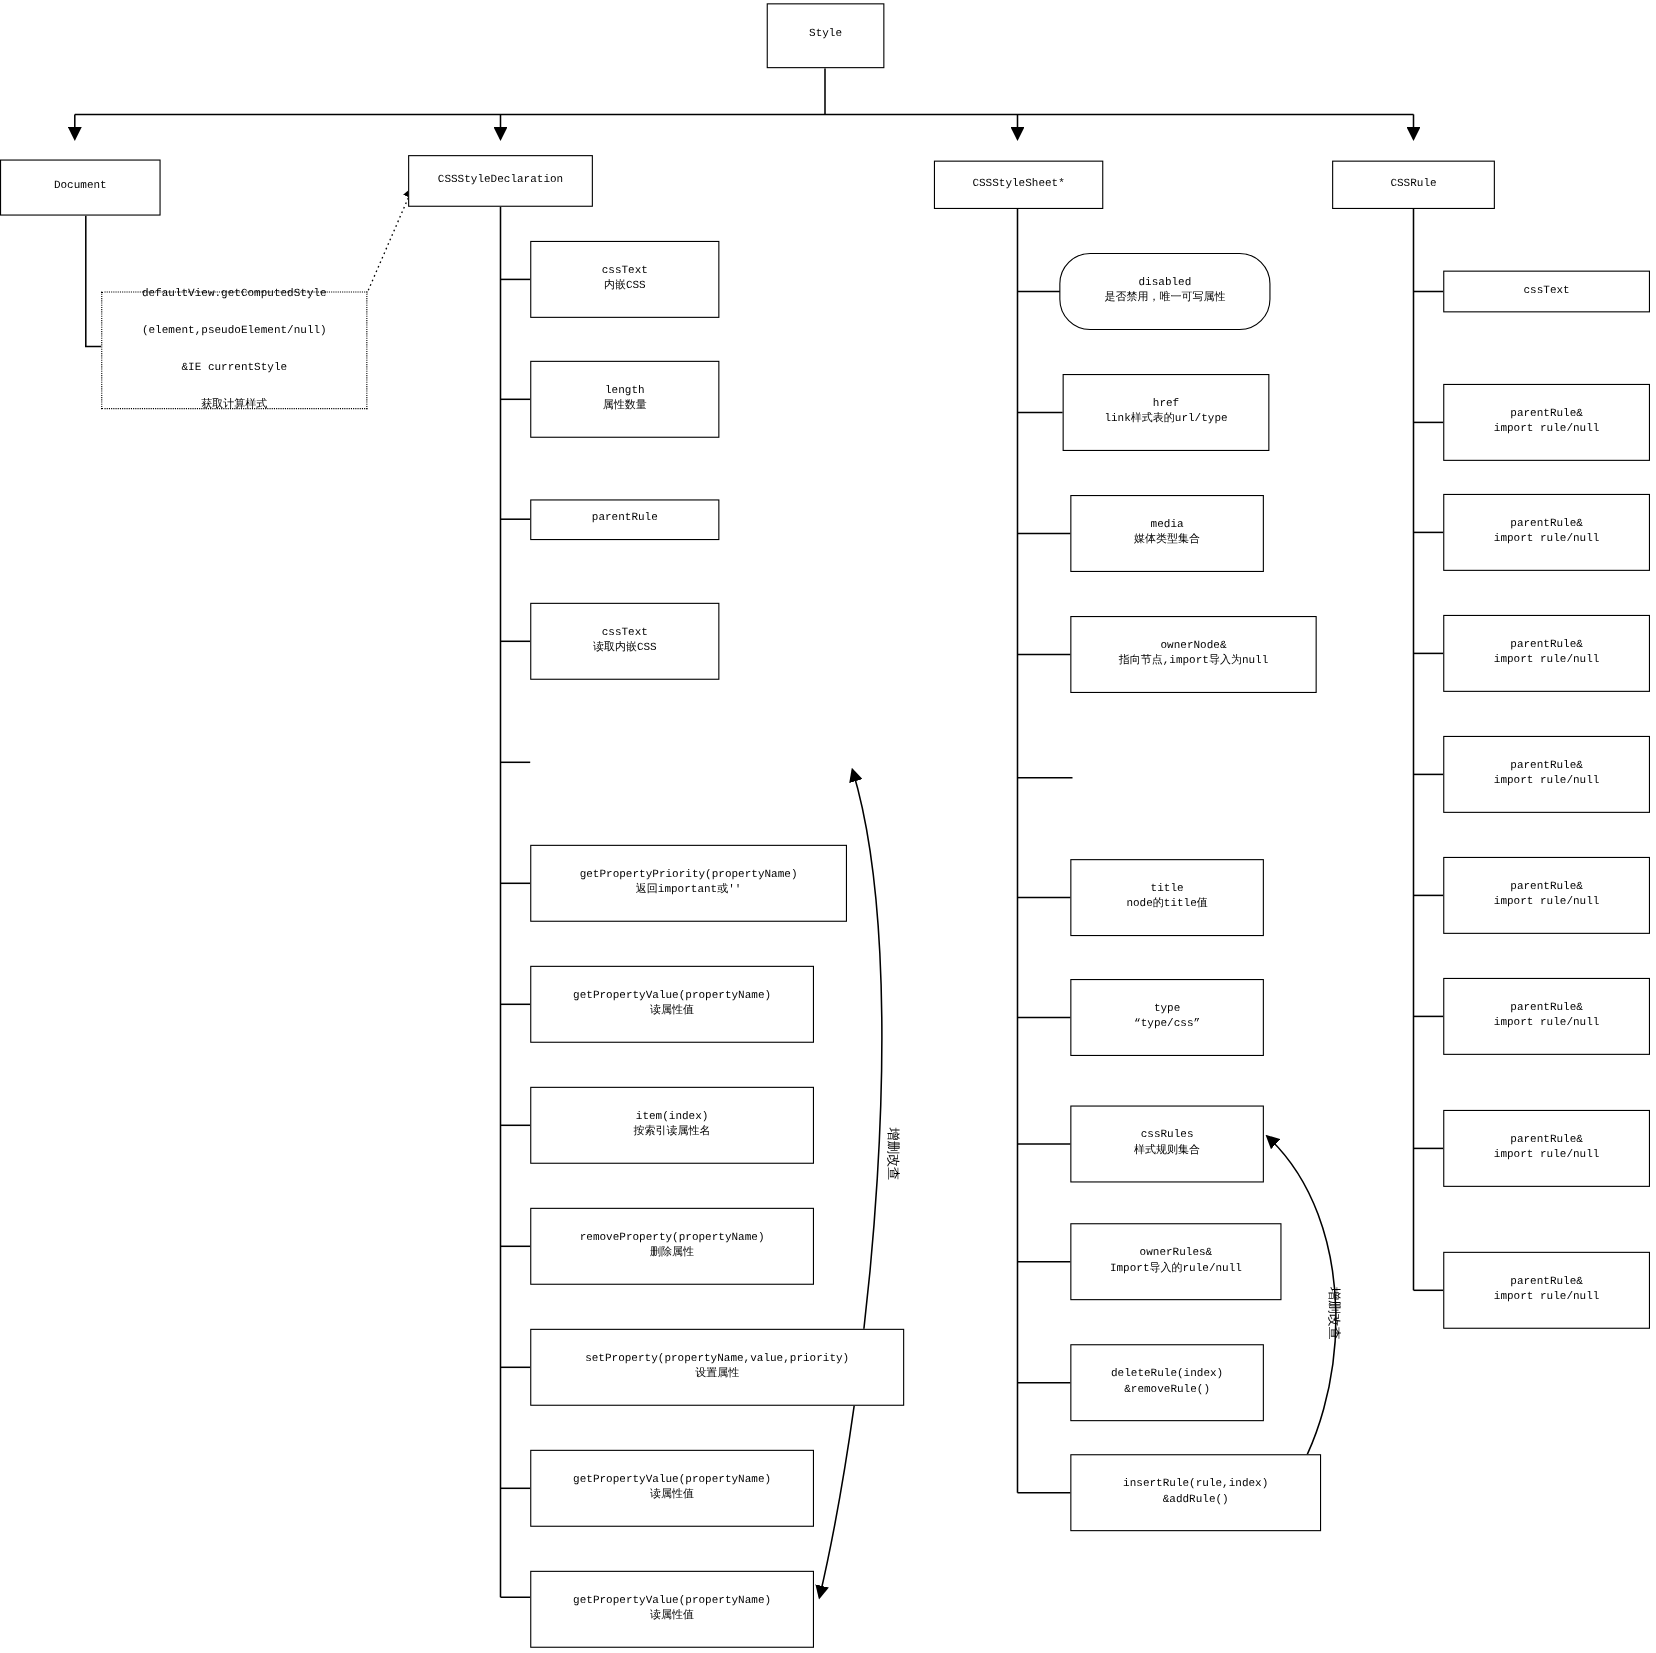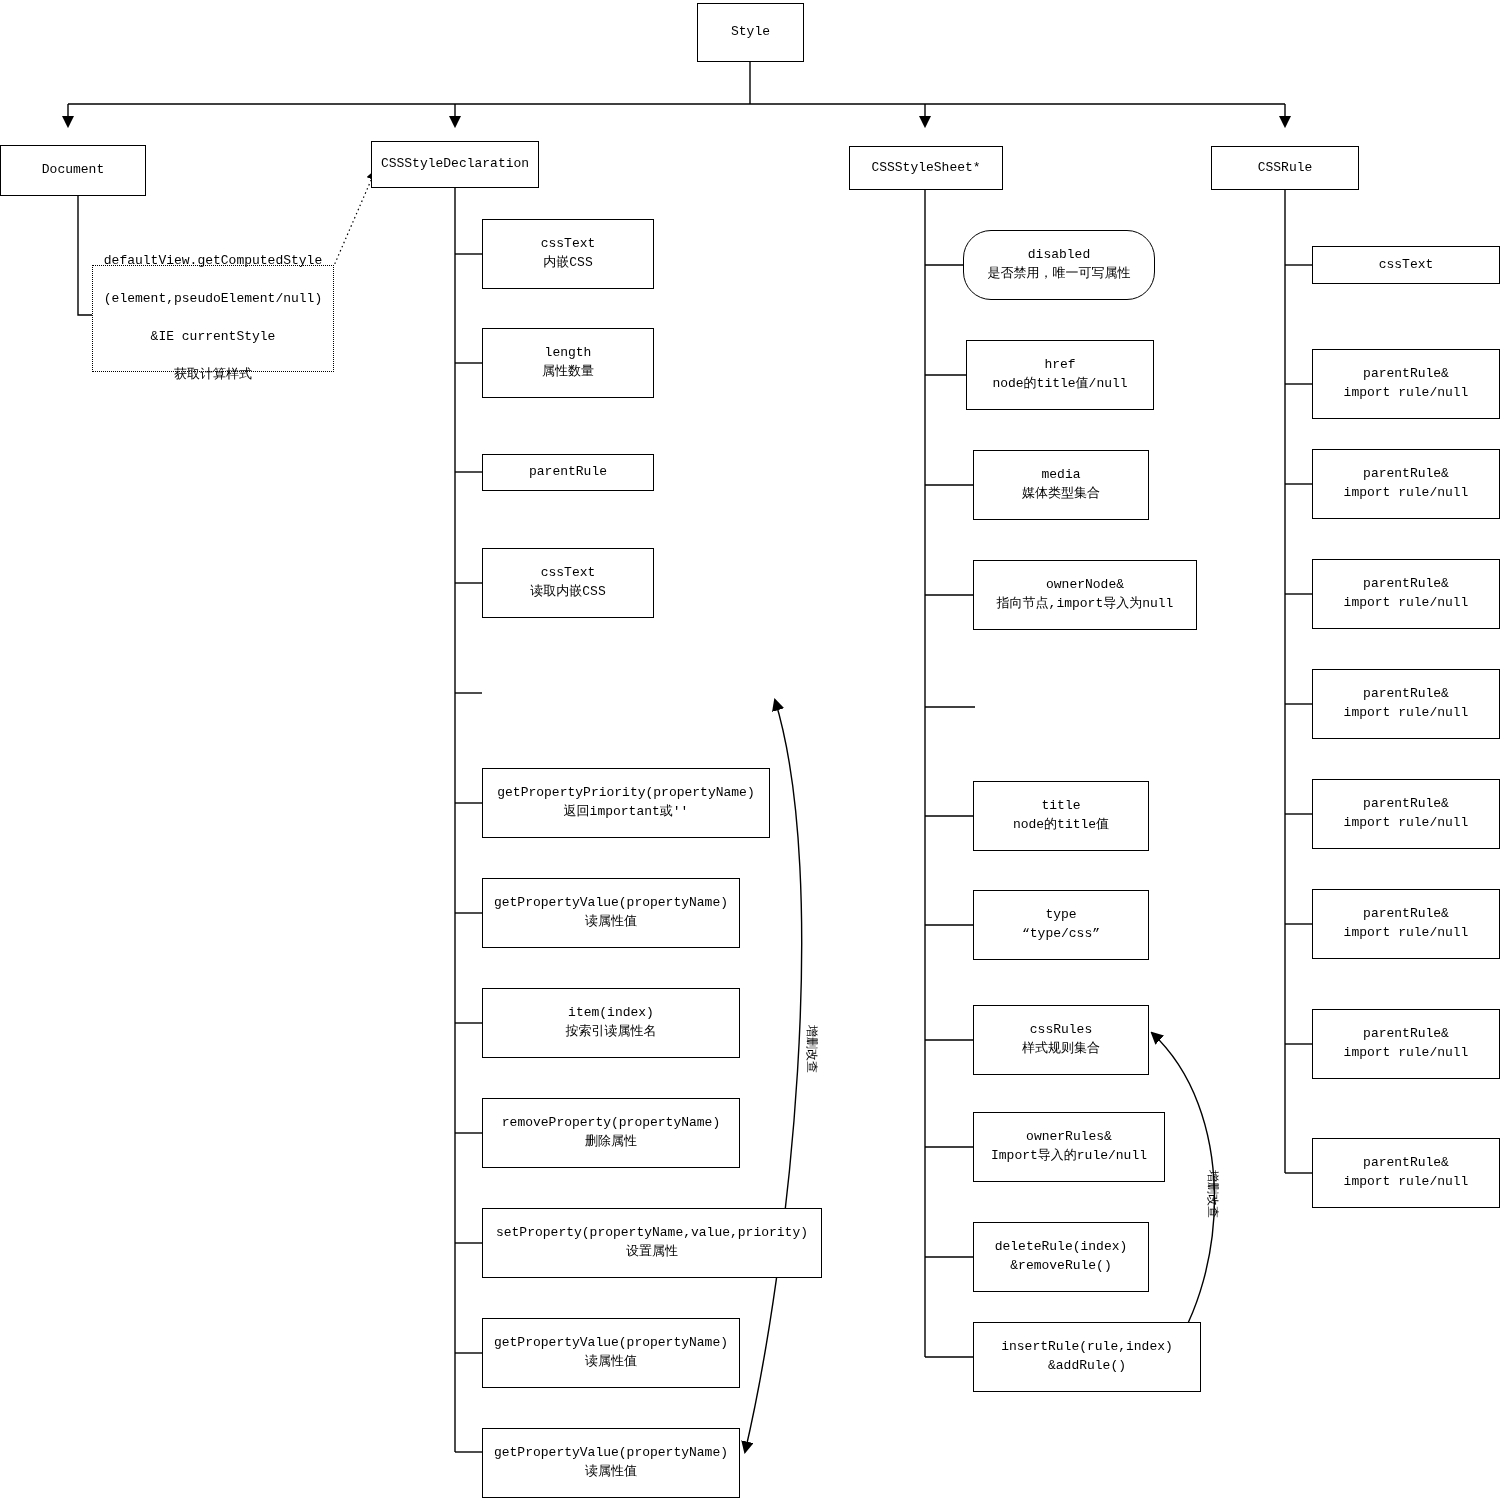--- a/index.html
+++ b/index.html
@@ -21,21 +21,21 @@
     position: absolute;
     box-sizing: border-box;
     border: 1px solid #000000;
     background: #ffffff;
     display: flex;
     flex-direction: column;
     align-items: center;
     justify-content: center;
     text-align: center;
     font-family: "Liberation Mono", "DejaVu Sans Mono", monospace;
-    font-size: 13px;
+    font-size: 10px;
     line-height: 1.45;
     color: #000000;
     white-space: pre-line;
     z-index: 3;
     padding: 2px 4px;
   }
   .node.dotted {
     border: 1px dotted #000000;
     gap: 19px;
   }
@@ -225,21 +225,21 @@
     <span class="l2">读属性值</span>
   </div>
 
   <div class="node" style="left:963px; top:230px; width:192px; height:70px;border-radius:28px;">
     <span class="l1">disabled</span>
     <span class="l2">是否禁用，唯一可写属性</span>
   </div>
 
   <div class="node" style="left:966px; top:340px; width:188px; height:70px;">
     <span class="l1">href</span>
-    <span class="l2">node的title值/null</span>
+    <span class="l2">link样式表的url/type</span>
   </div>
 
   <div class="node" style="left:973px; top:450px; width:176px; height:70px;">
     <span class="l1">media</span>
     <span class="l2">媒体类型集合</span>
   </div>
 
   <div class="node" style="left:973px; top:560px; width:224px; height:70px;">
     <span class="l1">ownerNode&amp;</span>
     <span class="l2">指向节点,import导入为null</span>

